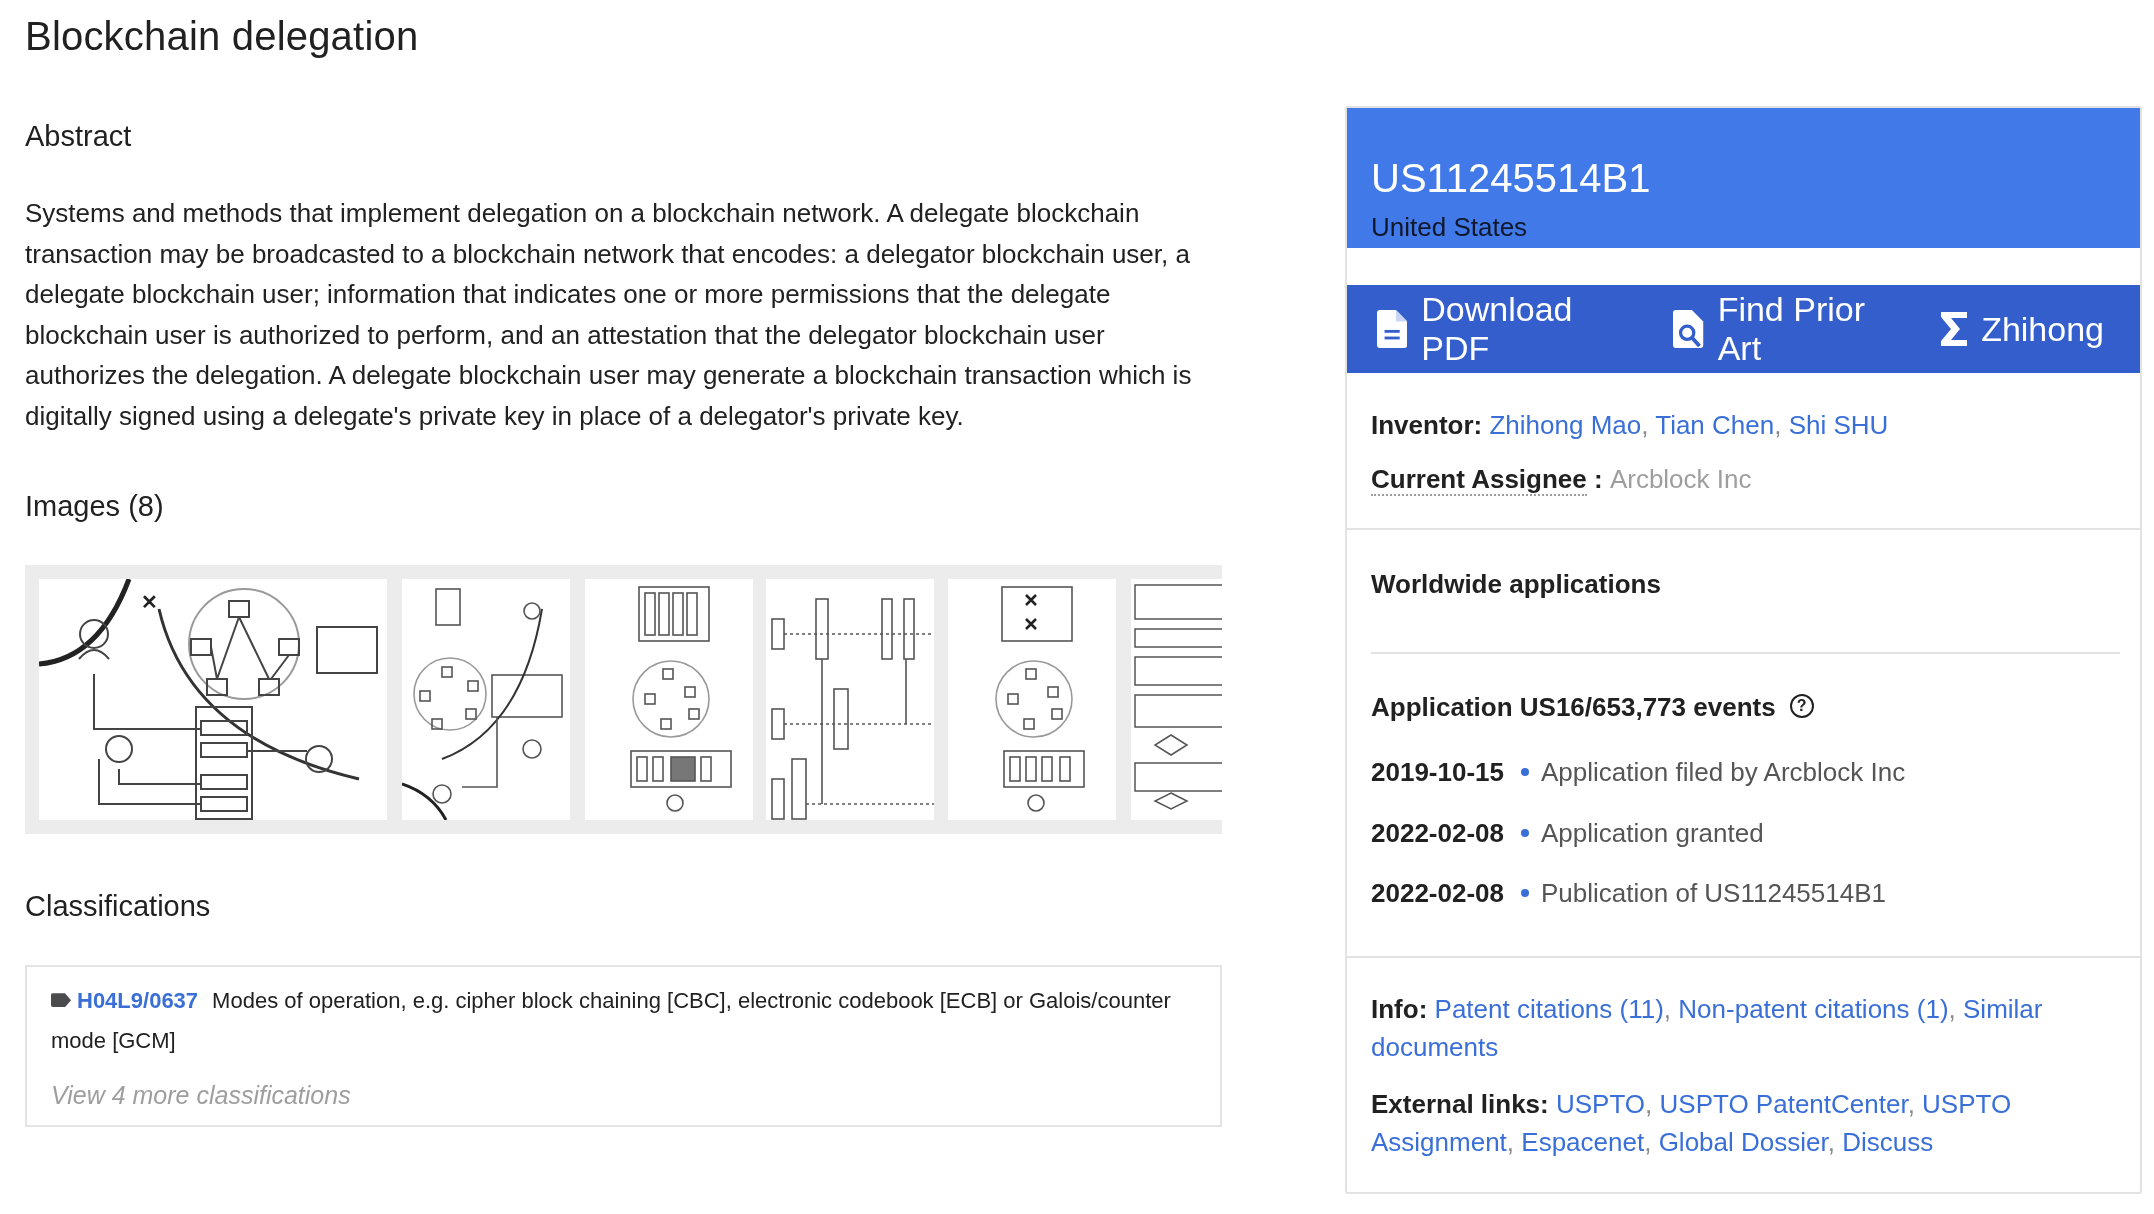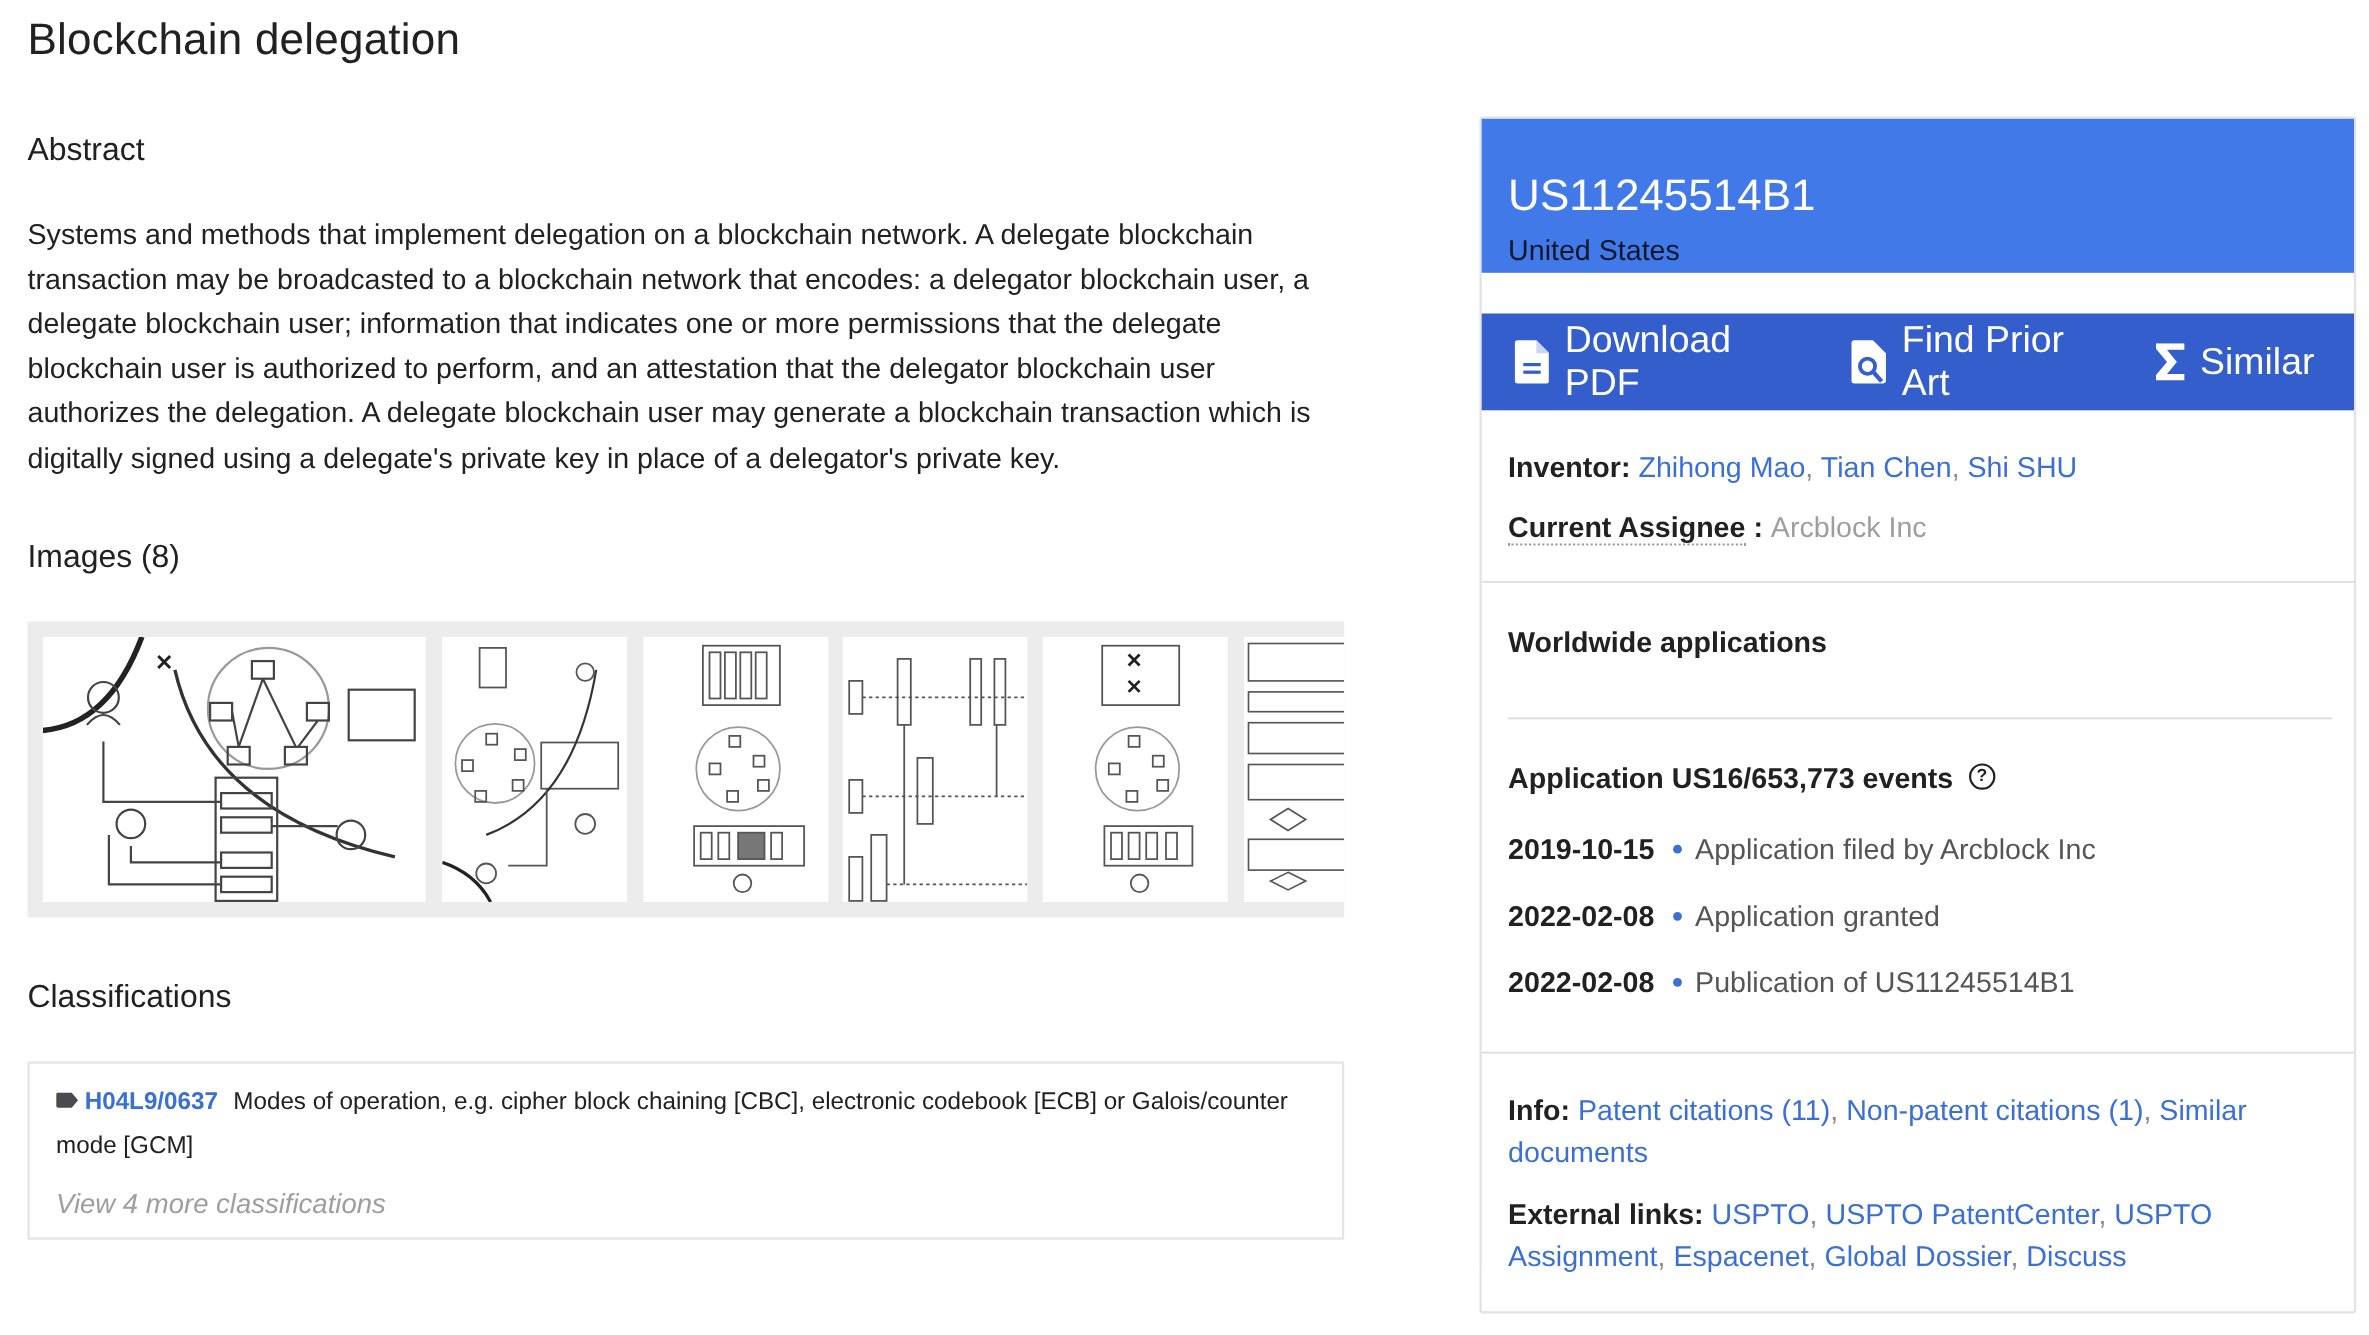--- a/index.html
+++ b/index.html
@@ -210,21 +210,21 @@
         <path d="M3 0 H20 L32 12 V37 Q32 40 29 40 H3 Q0 40 0 37 V3 Q0 0 3 0 Z" fill="#fff"></path>
         <circle cx="15" cy="24" r="7" fill="none" stroke="#335ecc" stroke-width="3.5"></circle>
         <path d="M20 29 L28 38" stroke="#335ecc" stroke-width="4"></path>
       </svg>
       <span>Find Prior Art</span>
     </div>
     <div class="action">
       <svg width="26" height="34" viewBox="0 0 26 34">
         <path d="M0 0 H26 V6 H10 L19 17 L10 28 H26 V34 H0 V29 L10 17 L0 5 Z" fill="#fff"></path>
       </svg>
-      <span>Similar</span>
+      <span>Zhihong</span>
     </div>
   </div>
 
   <div class="meta-line" style="top:352px">
     <span class="bold dotted">Current Assignee</span><span class="bold" style="white-space:pre"> : </span><span class="muted">Arcblock Inc</span>
   </div>
   <div class="meta-line" style="top:298px">
     <span class="bold">Inventor:</span>
     <span class="link">Zhihong Mao</span><span class="sep">, </span><span class="link">Tian Chen</span><span class="sep">, </span><span class="link">Shi SHU</span>
   </div>

